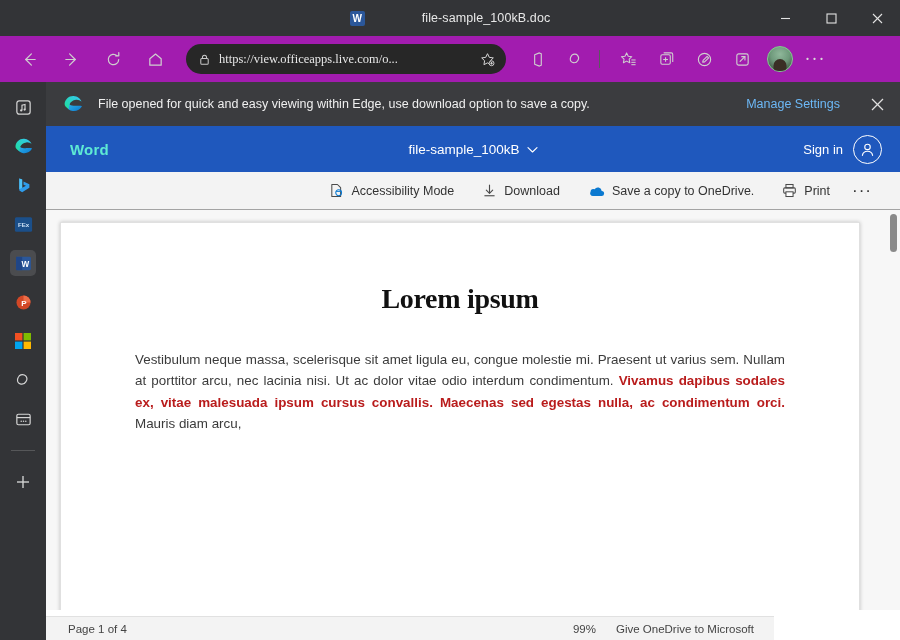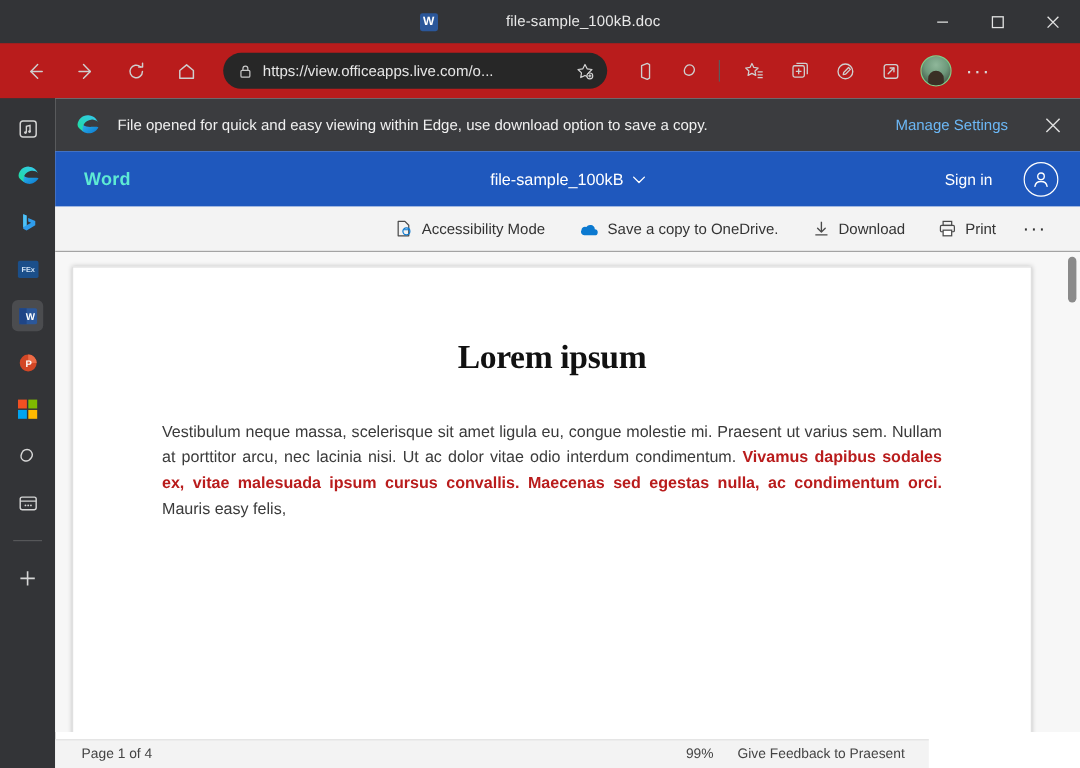--- a/index.html
+++ b/index.html
@@ -33,21 +33,21 @@
   .wincontrols { position: absolute; right: 0; top: 0; height: 36px; display: flex; }
   .wc {
     width: 46px; height: 36px; display: flex; align-items: center; justify-content: center;
     color: #e3e3e3;
   }
   .wc svg { display: block; }
 
   
   .navbar {
     position: absolute; left: 0; top: 36px; width: 900px; height: 46px;
-    background: #b91c1c; display: flex; align-items: center;
+    background: #a21caf; display: flex; align-items: center; font-family: Liberation Serif, serif;
   }
   .navbtn {
     width: 34px; height: 32px; margin-left: 8px;
     display: flex; align-items: center; justify-content: center;
     border-radius: 4px; color: #cfcfcf;
   }
   .navbtn:first-child { margin-left: 12px; }
   .addrbar {
     margin-left: 14px; height: 30px; width: 320px;
     background: #272727; border-radius: 15px;
@@ -99,21 +99,21 @@
 
   
   .wordbar {
     height: 46px; background: #1f58bd; display: flex; align-items: center; position: relative;
   }
   .wordbar .brand { color: #5eead4; font-size: 15px; font-weight: bold; margin-left: 24px; letter-spacing: .2px; }
   .wordbar .docname {
     position: absolute; left: 0; right: 0; margin: 0 auto; width: max-content;
     color: #fff; font-size: 13.5px; display: flex; align-items: center; gap: 7px;
   }
-  .wordbar .right { margin-left: auto; display: flex; align-items: center; gap: 26px; margin-right: 18px; }
+  .wordbar .right { margin-left: auto; display: flex; align-items: center; gap: 10px; margin-right: 18px; }
   .wordbar .signin { color: #fff; font-size: 13px; }
   .wordbar .person {
     width: 29px; height: 29px; border-radius: 50%; border: 1.5px solid #fff;
     display: flex; align-items: center; justify-content: center;
   }
 
   
   .cmdbar {
     height: 38px; background: #f3f3f3; border-bottom: 1px solid #a3a3a3;
     display: flex; align-items: center; justify-content: flex-end;
@@ -418,61 +418,61 @@
           <svg width="15" height="15" viewBox="0 0 16 16">
               <path d="M3 1.6h6l3.4 3.4v9.4H3z" fill="none" stroke="#4a4a4a" stroke-width="1.1" stroke-linejoin="round"></path>
               <circle cx="10.3" cy="10.4" r="3.1" fill="none" stroke="#0b79d0" stroke-width="1.1"></circle>
               <line x1="7.6" y1="9" x2="13" y2="9" stroke="#0b79d0" stroke-width="1"></line>
             </svg>
         </span>
         <span>Accessibility Mode</span>
       </span>
       <span class="cmd">
         <span class="ci">
-          <svg width="17" height="14" viewBox="0 0 18 14">
-              <path d="M5.3 12.4h8.9a2.7 2.7 0 0 0 .3-5.4A4.1 4.1 0 0 0 7 5.1a3 3 0 0 0-4.3 2.7 3 3 0 0 0 2.6 4.6z" fill="#0b79d0"></path>
-            </svg>
-        </span>
-        <span>Save a copy to OneDrive.</span>
-      </span>
-      <span class="cmd">
-        <span class="ci">
           <svg width="15" height="15" viewBox="0 0 16 16">
               <line x1="8" y1="1.8" x2="8" y2="10.6" stroke="#4a4a4a" stroke-width="1.2"></line>
               <path d="M4.6 7.6L8 11l3.4-3.4" fill="none" stroke="#4a4a4a" stroke-width="1.2" stroke-linecap="round" stroke-linejoin="round"></path>
               <line x1="2.6" y1="13.6" x2="13.4" y2="13.6" stroke="#4a4a4a" stroke-width="1.2"></line>
             </svg>
         </span>
         <span>Download</span>
+      </span>
+      <span class="cmd">
+        <span class="ci">
+          <svg width="17" height="14" viewBox="0 0 18 14">
+              <path d="M5.3 12.4h8.9a2.7 2.7 0 0 0 .3-5.4A4.1 4.1 0 0 0 7 5.1a3 3 0 0 0-4.3 2.7 3 3 0 0 0 2.6 4.6z" fill="#0b79d0"></path>
+            </svg>
+        </span>
+        <span>Save a copy to OneDrive.</span>
       </span>
       <span class="cmd">
         <span class="ci">
           <svg width="15" height="15" viewBox="0 0 16 16">
               <rect x="4.2" y="1.6" width="7.6" height="3.6" fill="none" stroke="#4a4a4a" stroke-width="1.1"></rect>
               <rect x="1.8" y="5.2" width="12.4" height="5.6" rx="1.1" fill="none" stroke="#4a4a4a" stroke-width="1.1"></rect>
               <rect x="4.2" y="9.4" width="7.6" height="5" fill="#fff" stroke="#4a4a4a" stroke-width="1.1"></rect>
             </svg>
         </span>
         <span>Print</span>
       </span>
       <span class="more">···</span>
     </div>
 
     <div class="docview">
       <div class="page">
         <div class="doc-h1">Lorem ipsum</div>
-        <div class="doc-p"><span>Vestibulum neque massa, scelerisque sit amet ligula eu, congue molestie mi. Praesent ut varius sem. Nullam at porttitor arcu, nec lacinia nisi. Ut ac dolor vitae odio interdum condimentum. </span><b>Vivamus dapibus sodales ex, vitae malesuada ipsum cursus convallis. Maecenas sed egestas nulla, ac condimentum orci.</b><span> Mauris easy felis,</span></div>
+        <div class="doc-p"><span>Vestibulum neque massa, scelerisque sit amet ligula eu, congue molestie mi. Praesent ut varius sem. Nullam at porttitor arcu, nec lacinia nisi. Ut ac dolor vitae odio interdum condimentum. </span><b>Vivamus dapibus sodales ex, vitae malesuada ipsum cursus convallis. Maecenas sed egestas nulla, ac condimentum orci.</b><span> Mauris diam arcu,</span></div>
       </div>
       <div class="vscroll">
         <div class="vthumb"></div>
       </div>
     </div>
   </div>
 
   <div class="statusbar">
     <span class="pg">Page 1 of 4</span>
     <span class="right">
       <span>99%</span>
-      <span>Give Feedback to Praesent</span>
+      <span>Give OneDrive to Microsoft</span>
     </span>
   </div>
 
 </div>
 
 </body></html>

